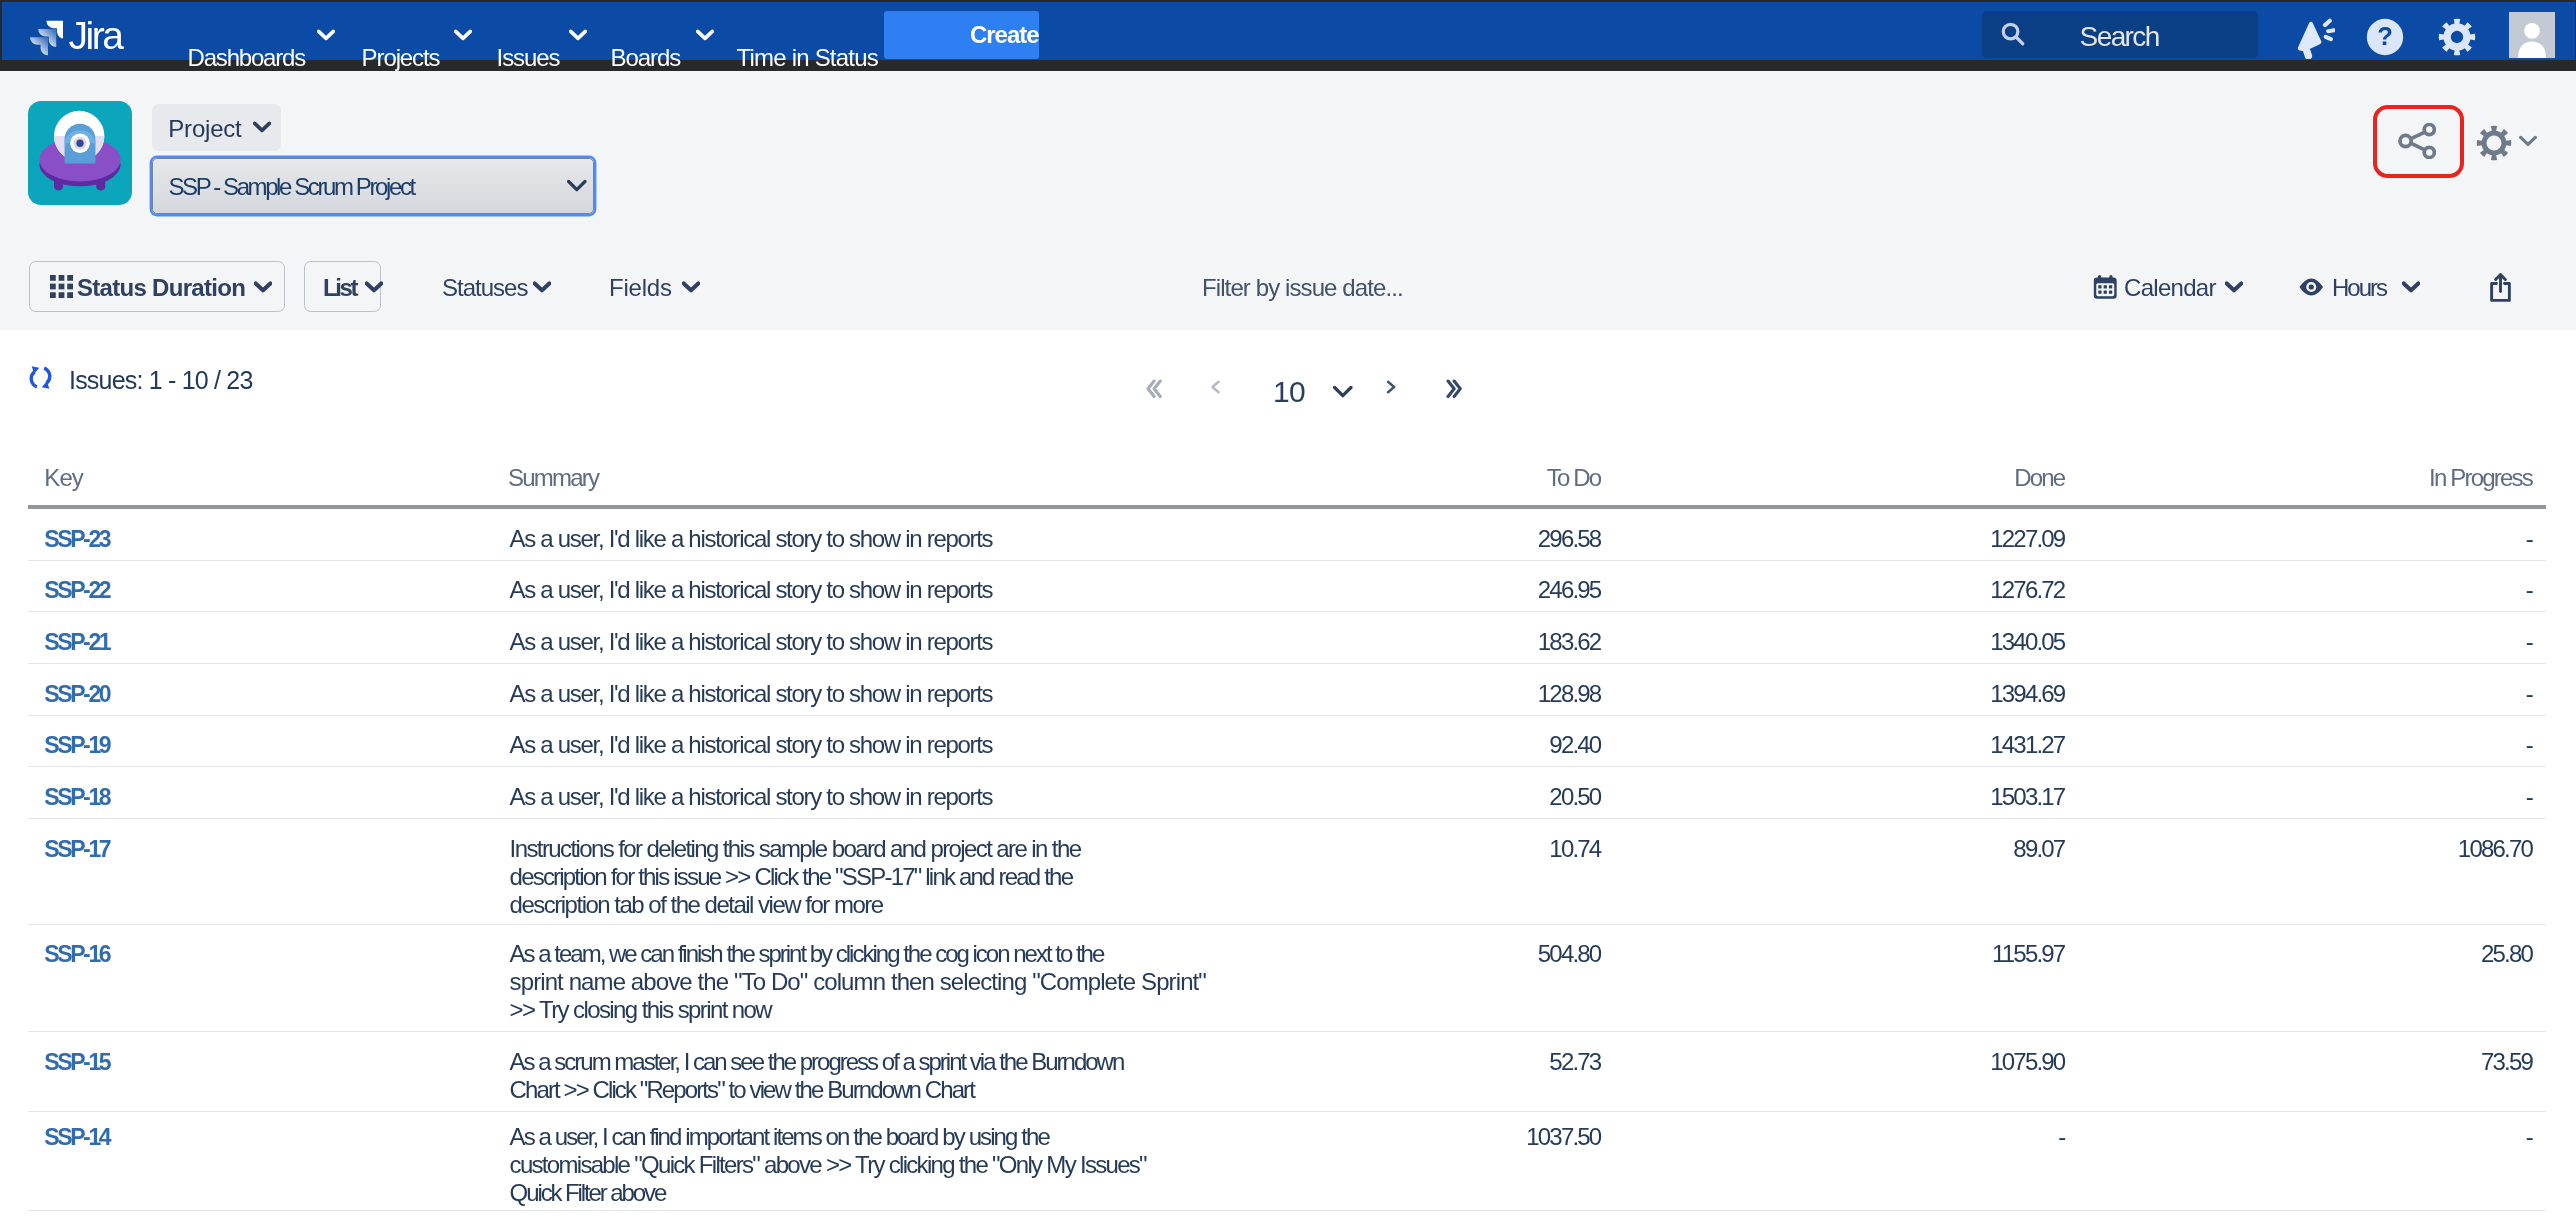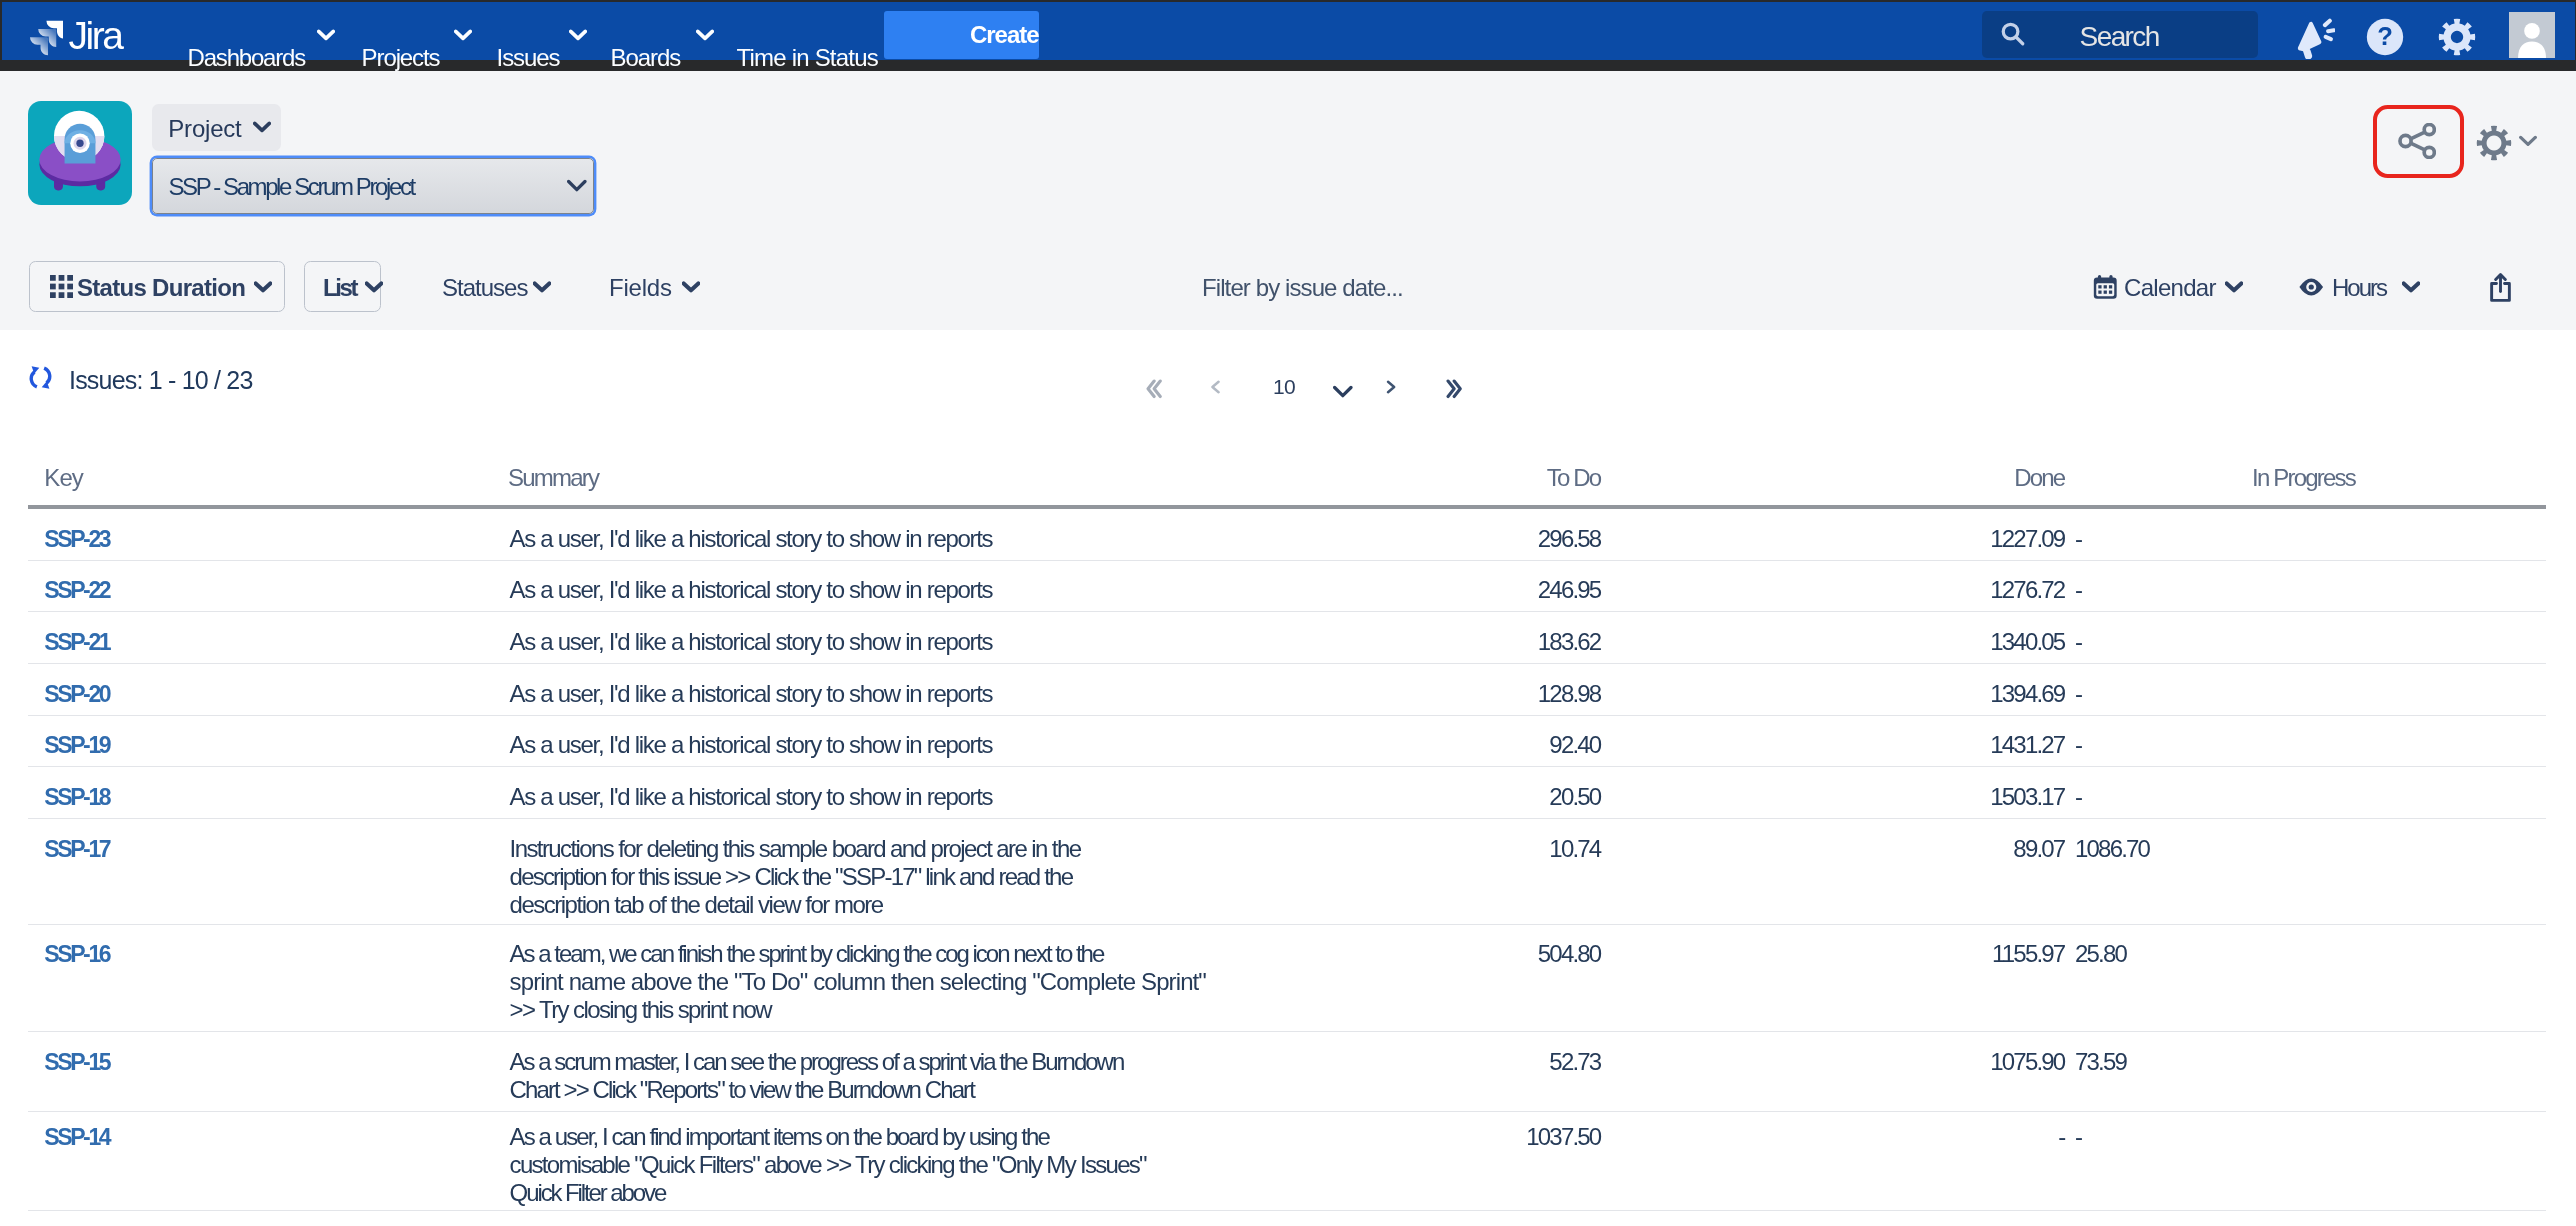--- a/index.html
+++ b/index.html
@@ -34,21 +34,21 @@
 th.l, td.l { text-align:left; }
 table.data th.l { letter-spacing:-1.8px; }
 table.data td:nth-child(2) { padding-left:1.6px; }
 table.data tr.r7 td { padding-bottom:4.9px; }
 table.data tr.r8 td { padding-bottom:7.3px; }
 table.data tr.r9 td { padding-bottom:6.7px; }
 table.data tr.r10 td { padding-top:11.4px; padding-bottom:3.3px; }
 table.data td.key { font-weight:700; font-size:23px; letter-spacing:-2.4px; color:#316cae; padding-left:16.3px; }
 th.key { text-align:left; padding-left:16.3px; }
 table.data td.num, table.data th.num { text-align:right; padding-right:10.6px; letter-spacing:-1.8px; }
-table.data td.ip, table.data th.ip { padding-right:14px; letter-spacing:-1.8px; }
+table.data td.ip, table.data th.ip { text-align:right; padding-right:14px; letter-spacing:-1.8px; }
 </style>
 </head>
 <body>
 <div class="frame"></div>
 <div class="nav">
   <svg class="abs" style="left:28px;top:18px" width="33" height="36" viewBox="0.2 2 11.33 11.82">
     <defs>
       <linearGradient id="jg1" x1="0.9" y1="0.15" x2="0.25" y2="0.8">
         <stop offset="0" stop-color="#ffffff" stop-opacity="0.25"></stop>
           <stop offset="1" stop-color="#ffffff"></stop>
@@ -241,21 +241,21 @@
 
 <svg class="abs" style="left:1146px;top:379px" width="16.3" height="19.6" viewBox="0 0 20 24">
     <g stroke="#a6adb8" stroke-width="3.8" fill="none" stroke-linecap="round" stroke-linejoin="round">
       <path d="M10,2.5 L2.5,12 L10,21.5"></path>
       <path d="M17.5,2.5 L10,12 L17.5,21.5"></path>
     </g>
   </svg>
 <svg class="abs" style="left:1210px;top:380px" width="10.6" height="14" viewBox="0 0 13 17">
     <path d="M10.5,2 L3,8.5 L10.5,15" stroke="#b3bac4" stroke-width="3" fill="none" stroke-linecap="round" stroke-linejoin="round"></path>
   </svg>
-<span class="pag" style="left:1273px;top:375px;font-size:21px;color:#2b3e5e;letter-spacing:-0.8px">10</span>
+<span class="pag" style="left:1273px;top:375px;font-size:30px;color:#2b3e5e;letter-spacing:-0.8px">10</span>
 <svg class="abs" style="left:1333px;top:385px" width="19.6" height="14" viewBox="0 0 24 17">
     <path d="M2,3 L12,13 L22,3" stroke="#2b3e5e" stroke-width="4" fill="none" stroke-linecap="round" stroke-linejoin="round"></path>
   </svg>
 <svg class="abs" style="left:1386px;top:380px" width="10.6" height="14" viewBox="0 0 13 17">
     <path d="M2.5,2 L10,8.5 L2.5,15" stroke="#3f5472" stroke-width="3" fill="none" stroke-linecap="round" stroke-linejoin="round"></path>
   </svg>
 <svg class="abs" style="left:1446px;top:379px" width="16.3" height="19.6" viewBox="0 0 20 24">
     <g stroke="#34496b" stroke-width="3.8" fill="none" stroke-linecap="round" stroke-linejoin="round">
       <path d="M2.5,2.5 L10,12 L2.5,21.5"></path>
       <path d="M10,2.5 L17.5,12 L10,21.5"></path>

